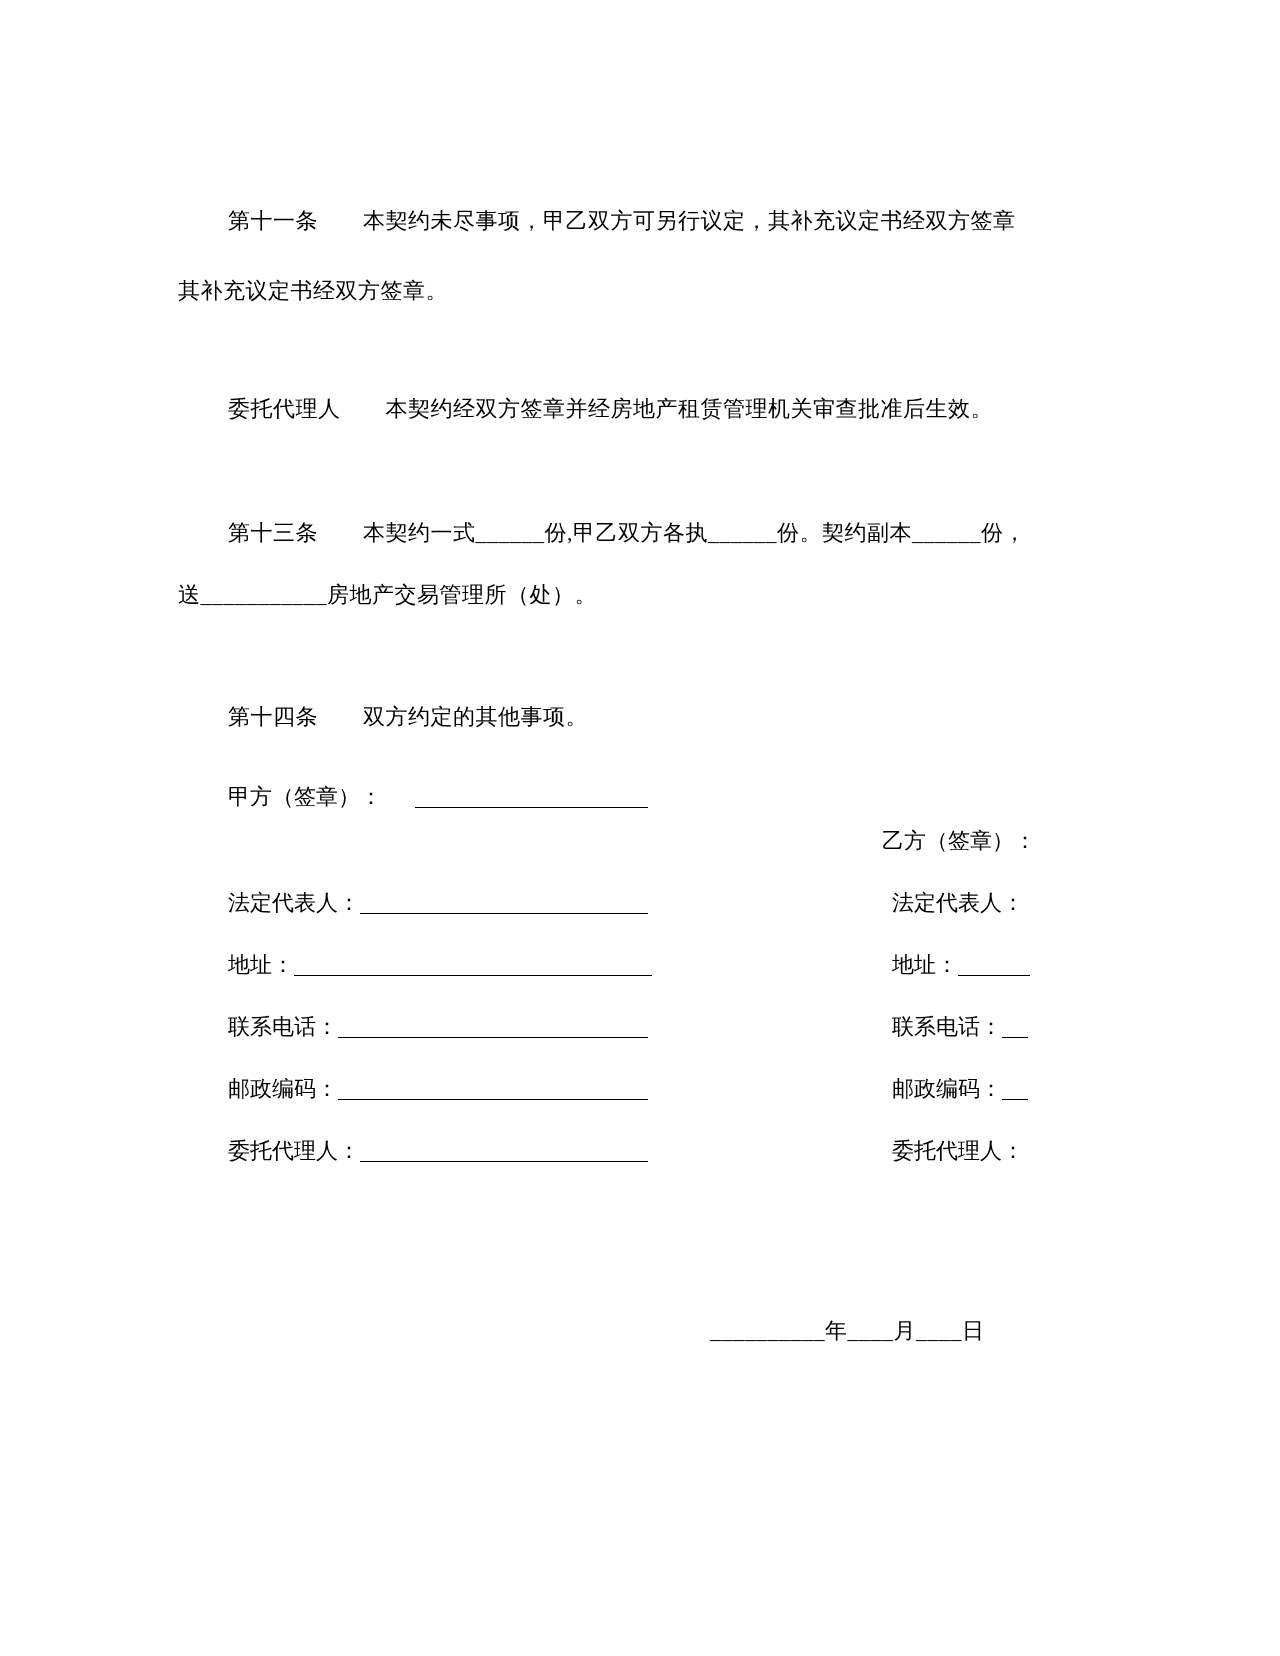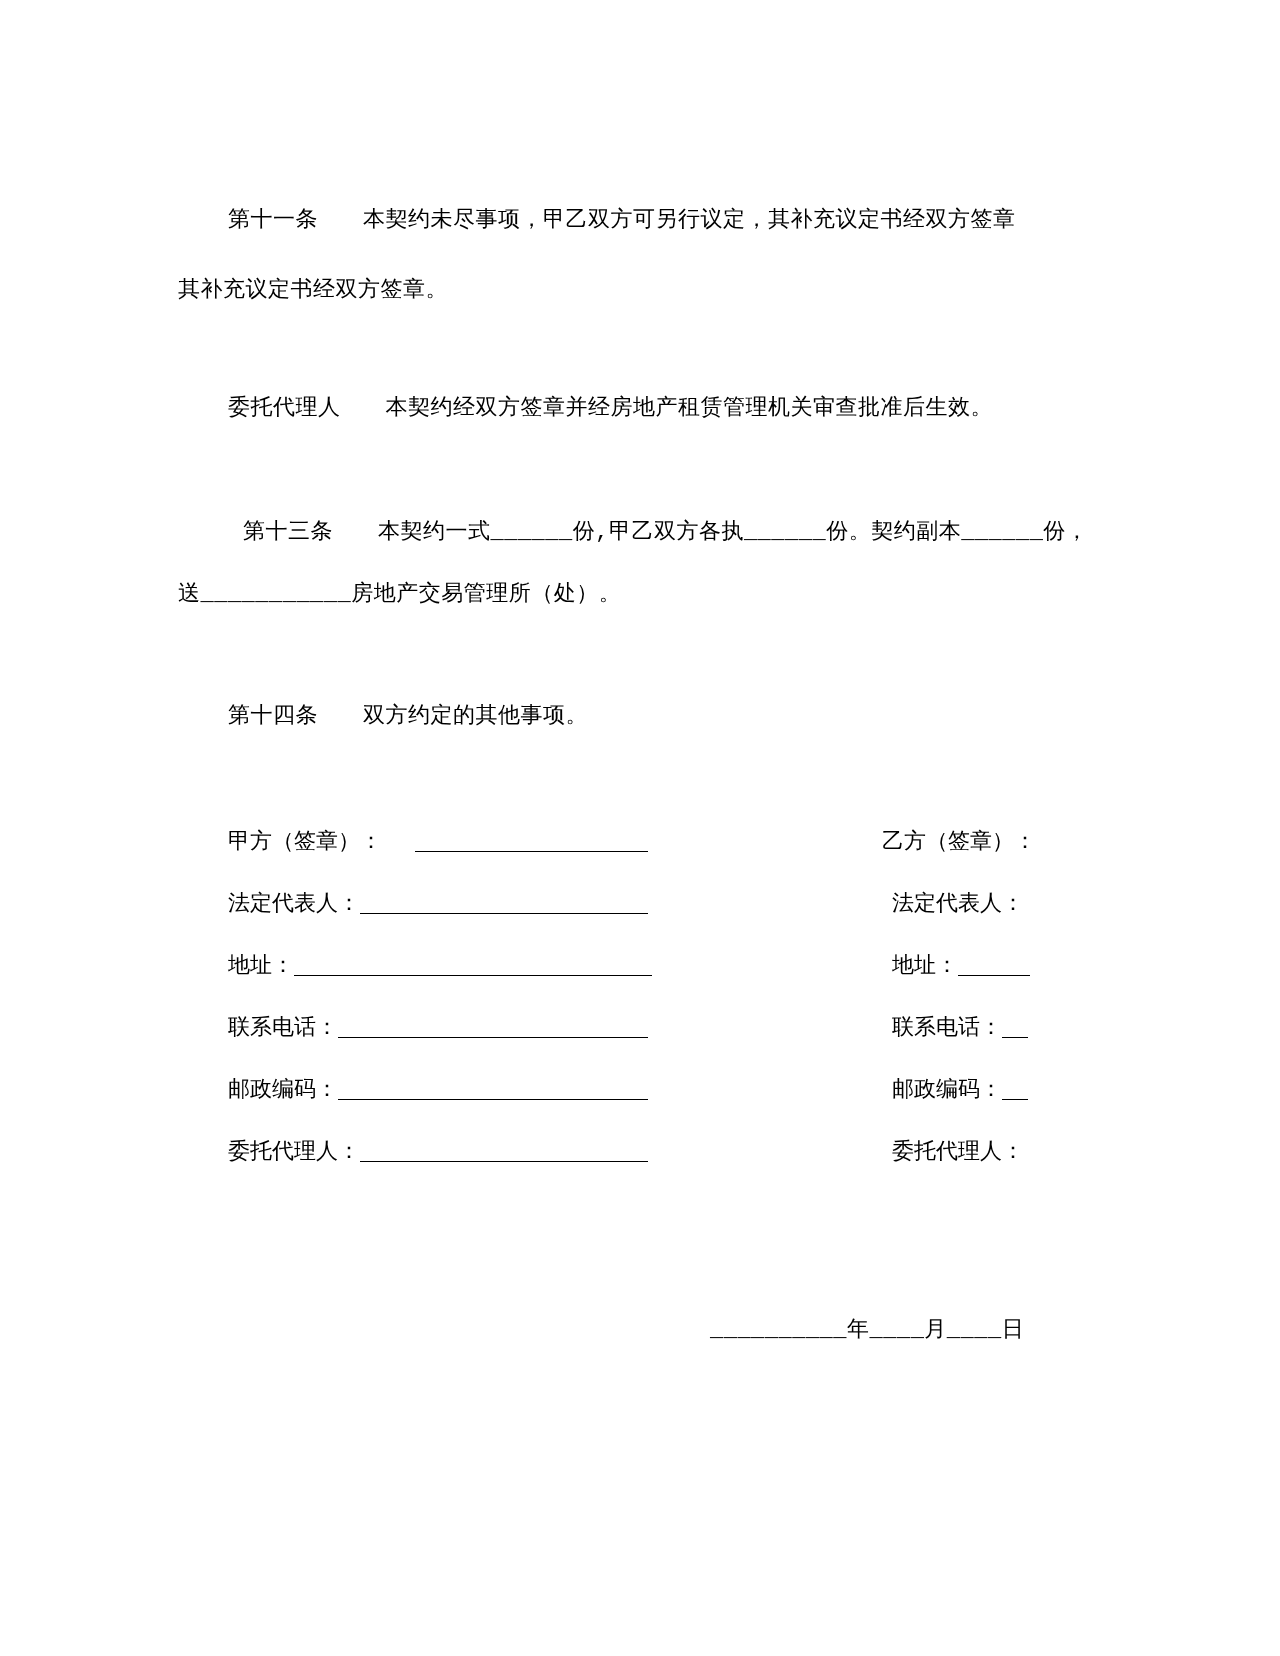--- a/index.html
+++ b/index.html
@@ -6,21 +6,21 @@
     margin: 0;
     padding: 0;
     background: #ffffff;
   }
   .page {
     position: relative;
     width: 1280px;
     height: 1656px;
     background: #ffffff;
     color: #000000;
-    font-family: Liberation Mono, monospace;
+    font-family: Liberation Serif, serif;
     font-size: 22px;
     overflow: hidden;
   }
   .doc-line {
     position: absolute;
     white-space: pre;
     letter-spacing: 0.5px;
     line-height: 1.4;
   }
   
@@ -48,26 +48,26 @@
 </head>
 <body>
 
 <div class="page">
 
   <div class="doc-line" style="top:206px; left:228px;">第十一条　　本契约未尽事项，甲乙双方可另行议定，其补充议定书经双方签章</div>
   <div class="doc-line" style="top:276px; left:178px;">其补充议定书经双方签章。</div>
 
   <div class="doc-line" style="top:394px; left:228px;">委托代理人　　本契约经双方签章并经房地产租赁管理机关审查批准后生效。</div>
 
-  <div class="doc-line" style="top:518px; left:243px;">第十三条　　本契约一式______份,甲乙双方各执______份。契约副本______份，</div>
+  <div class="doc-line" style="top:518px; left:228px;">第十三条　　本契约一式______份,甲乙双方各执______份。契约副本______份，</div>
   <div class="doc-line" style="top:580px; left:178px;">送___________房地产交易管理所（处）。</div>
 
   <div class="doc-line" style="top:702px; left:228px;">第十四条　　双方约定的其他事项。</div>
 
-  <div class="sig-row left-col-row" style="top:826px;gap:33px;">
+  <div class="sig-row left-col-row" style="top:782px;gap:33px;">
     <span class="sig-label">甲方（签章）：</span>
     <span class="sig-line fill"></span>
   </div>
   <div class="sig-row left-col-row" style="top:888px;">
     <span class="sig-label">法定代表人：</span>
     <span class="sig-line fill"></span>
   </div>
   <div class="sig-row left-col-row addr-row" style="top:950px;">
     <span class="sig-label">地址：</span>
     <span class="sig-line fill"></span>

